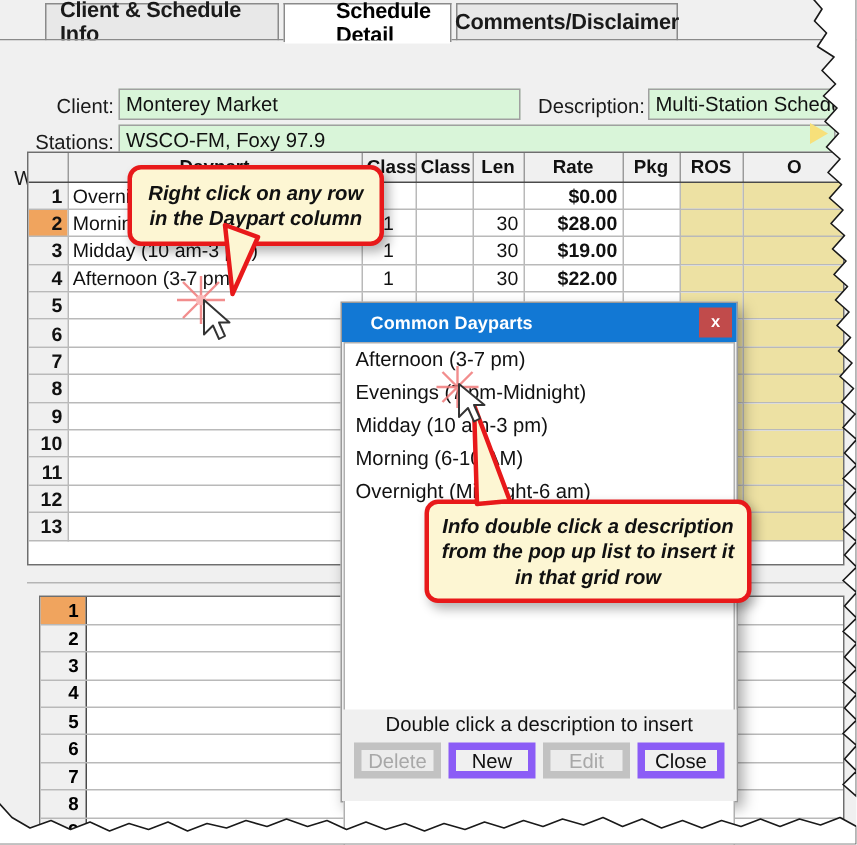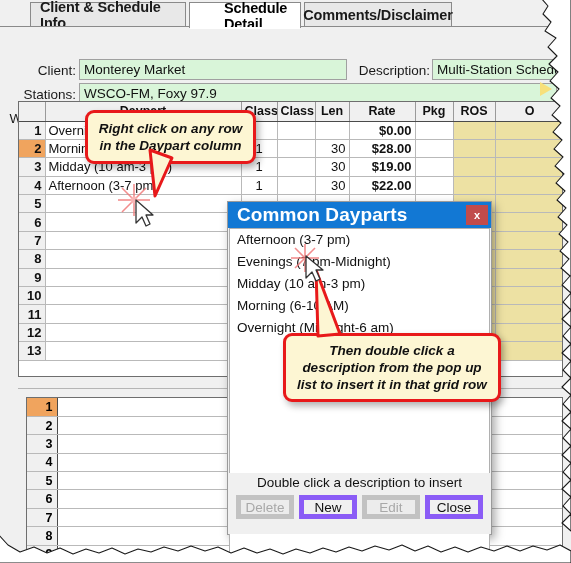--- a/index.html
+++ b/index.html
@@ -89,21 +89,21 @@
   .ymark:after{content:"";position:absolute;left:-12px;top:-7px;width:0;height:0;
          border-top:7px solid transparent;border-bottom:7px solid transparent;
          border-left:12px solid transparent;}
 
   
   .dlg{position:absolute;left:227px;top:201px;width:265px;height:334px;
        background:#f0f0f0;border:1px solid #9a9a9a;box-sizing:border-box;
        box-shadow:3px 4px 9px rgba(0,0,0,.35);z-index:30;}
   .dlg-title{position:absolute;left:0;top:0;width:263px;height:26px;background:#1278d4;
              display:flex;align-items:center;}
-  .dlg-title span{color:#fff;font-size:19px;font-weight:bold;margin-left:9px;letter-spacing:.1px;}
+  .dlg-title span{color:#fff;font-size:12px;font-weight:bold;margin-left:19px;letter-spacing:.1px;}
   .dlg-close{position:absolute;right:3px;top:3px;width:22px;height:20px;background:#c14b4b;
              color:#fff;font-size:11px;display:flex;align-items:center;justify-content:center;
              font-weight:bold;}
   .dlg-list{position:absolute;left:1px;top:26px;width:261px;height:454px;background:#fff;
             border:1px solid #b0b0b0;box-sizing:border-box;overflow:hidden;}
   .dlg-list .li{font-size:13.5px;color:#111;padding:3px 0 3px 7px;line-height:16px;white-space:nowrap;}
   .dlg-foot{position:absolute;left:0;bottom:0;width:263px;height:61px;background:#f0f0f0;}
   .dlg-hint{position:absolute;left:0;top:2px;width:263px;text-align:center;font-size:13.5px;color:#111;}
   .dlg-btns{position:absolute;left:0;top:22px;width:263px;height:24px;
             display:flex;justify-content:space-between;padding:0 8px;box-sizing:border-box;}
@@ -429,21 +429,21 @@
         <line x1="291" y1="258" x2="319" y2="258"></line>
    </g>
 
    <path d="M306,256 L306,278 L312,272 L316,281 L320,279 L316,270 L323,270 Z" fill="#fff" stroke="#333" stroke-width="1.3" stroke-linejoin="round"></path>
  </svg>
 
  <div class="callout" id="callout1">
    <span class="cotext">Right click on any row in the Daypart column</span>
  </div>
  <div class="callout" id="callout2">
-   <span class="cotext">Then double click a description from the pop up list to insert it in that grid row</span>
+   <span class="cotext">Info double click a description from the pop up list to insert it in that grid row</span>
  </div>
 
  <svg class="tear" viewBox="0 0 571 563">
    <path fill="#ffffff" stroke="#1a1a1a" stroke-width="1.1" stroke-linejoin="round" d="M541,-2 L548,6 L543,14 L551,22 L545,31 L556,38 L548,47 L557,56 L549,64 L558,72
         L550,81 L559,89 L551,98 L560,106 L552,115 L561,123 L553,132 L562,140 L554,149
         L563,157 L555,166 L564,174 L556,183 L565,191 L557,200 L566,208 L558,217 L567,225
         L559,234 L568,242 L560,251 L569,259 L561,268 L570,276 L562,285 L571,293 L563,302
         L571,310 L562,319 L571,327 L563,336 L571,344 L562,353 L571,361 L563,370 L571,378
         L562,387 L571,395 L563,404 L571,412 L562,421 L571,429 L563,438 L571,446 L562,455
         L571,463 L563,472 L571,480 L562,489 L571,497 L563,506 L571,514 L562,523 L571,531

